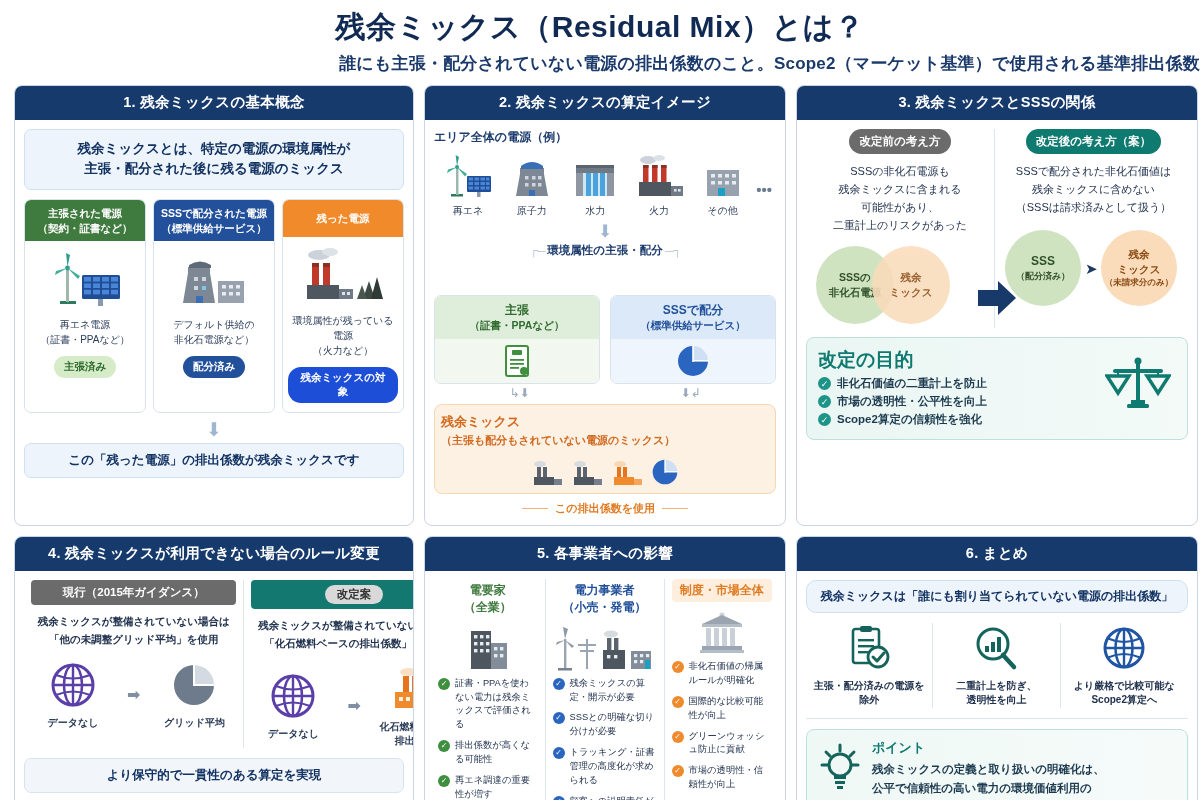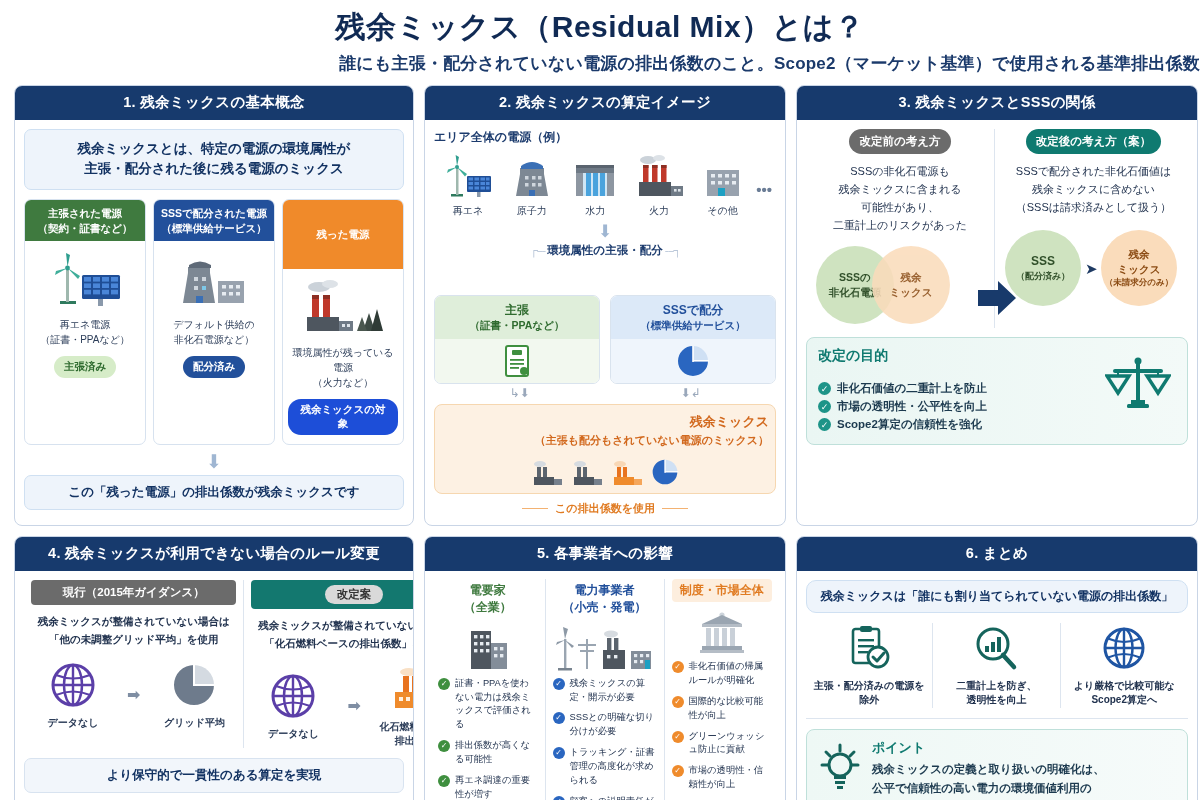--- a/index.html
+++ b/index.html
@@ -87,21 +87,21 @@
   .sub-card { border-radius:7px; overflow:hidden; border:1px solid #d9e3ee;margin-top:32px; }
   .sub-head { text-align:center; padding:6px 3px; font-size:12px; font-weight:bold; line-height:1.4; }
   .sh-green { background:#dfeeda; color:#2f6b2f; }
   .sh-blue  { background:#dce9f8; color:#22509b; }
   .sub-body { height:44px; display:flex; align-items:center; justify-content:center; }
   .sb-green { background:#f2f8ef; }
   .sb-blue  { background:#eff5fc; }
   .dash-arrows { height:18px; display:flex; justify-content:space-around; align-items:center; color:#9aa8bb; font-size:12px; }
   .residual-box {
     background:#fdf1e3; border:1px solid #f6d7b0; border-radius:8px;
-    text-align:right; padding:8px 6px 7px; margin-top:2px;
+    text-align:left; padding:8px 6px 7px; margin-top:2px;
   }
   .residual-t1 { font-size:13px; font-weight:bold; color:#d2691e; }
   .residual-t2 { font-size:11px; font-weight:bold; color:#d2691e; margin-top:2px; }
   .residual-art { display:flex; justify-content:center; align-items:flex-end; gap:8px; margin-top:6px; height:32px; }
   .use-line { display:flex; align-items:center; justify-content:center; gap:7px; margin-top:7px; }
   .use-line .ln { width:26px; height:1.5px; background:#f3b272; }
   .use-text { font-size:11px; font-weight:bold; color:#e07b22; }
 
   
   .p3-cols { display:grid; grid-template-columns:1fr 1fr; gap:4px; position:relative; }
@@ -115,21 +115,21 @@
   .circle { position:absolute; border-radius:50%; display:flex; align-items:center; justify-content:center; text-align:center; font-size:10.5px; font-weight:bold; line-height:1.4; }
   .c-green { background:#cfe3c0; color:#31502a; }
   .c-orange{ background:#fadcbb; color:#8a4a12; }
   .big-arrow { position:absolute; left:50%; top:152px; transform:translateX(-50%); }
   .mini-arrow { position:absolute; color:#1e3a63; font-size:15px; font-weight:bold; }
   .purpose {
     margin-top:9px; border:1px solid #bfe0da; border-radius:8px;
     background:linear-gradient(90deg,#eaf6f3,#f3faf8);
     padding:9px 11px; position:relative; min-height:92px;
   }
-  .purpose-title { font-size:14px; font-weight:bold; color:#0f7a70; margin-bottom:16px; }
+  .purpose-title { font-size:19px; font-weight:bold; color:#0f7a70; margin-bottom:3px; }
   .purpose-item { font-size:11.5px; color:#1c3a4f; display:flex; align-items:center; gap:6px; margin:3px 0; font-weight:bold; }
   .chk { width:13px; height:13px; border-radius:50%; background:#1d9488; color:#fff; font-size:9px; display:flex; align-items:center; justify-content:center; flex:none; }
   .scale-icon { position:absolute; right:16px; top:18px; }
 
   
   .p4-cols { display:grid; grid-template-columns:1fr 1fr; gap:0; }
   .p4-col { padding:0 7px; }
   .p4-col.left { border-right:1px solid #dde5ef; }
   .p4-head { text-align:center; color:#fff; font-size:11.5px; font-weight:bold; padding:5px 4px; border-radius:4px; }
   .p4h-gray { background:#6b6b6b; }
@@ -265,21 +265,21 @@
               </div>
               <div class="card-cap">
                 <div>デフォルト供給の</div>
                 <div>非化石電源など）</div>
               </div>
               <div class="pill pill-blue">配分済み</div>
             </div>
           </div>
 
           <div class="card">
-            <div class="card-head ch-orange" style="padding:27px 3px;">
+            <div class="card-head ch-orange" style="padding:11px 3px;">
               <div>残った電源</div>
             </div>
             <div class="card-body">
               <div class="card-art">
                 <svg width="92" height="58" viewBox="0 0 92 58">
                   <ellipse cx="22" cy="8" rx="11" ry="5" fill="#cbd2d9"></ellipse>
                   <ellipse cx="33" cy="5" rx="8" ry="4" fill="#dde2e7"></ellipse>
                   <rect x="15" y="16" width="7" height="22" fill="#c0392b"></rect>
                   <rect x="26" y="16" width="7" height="22" fill="#c0392b"></rect>
                   <rect x="15" y="16" width="7" height="4" fill="#8e2f23"></rect>

